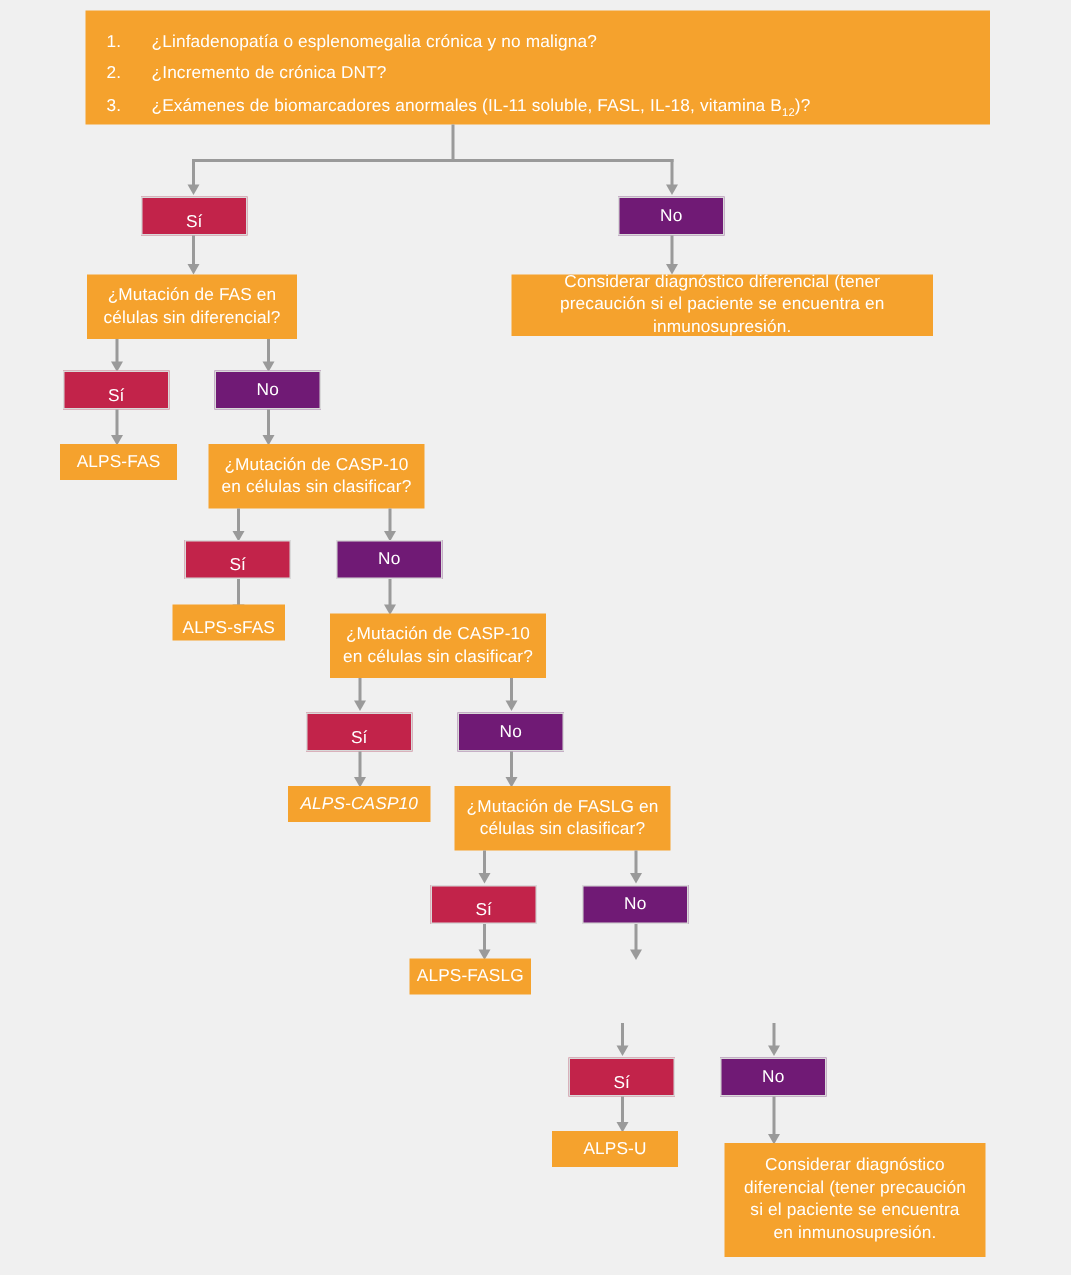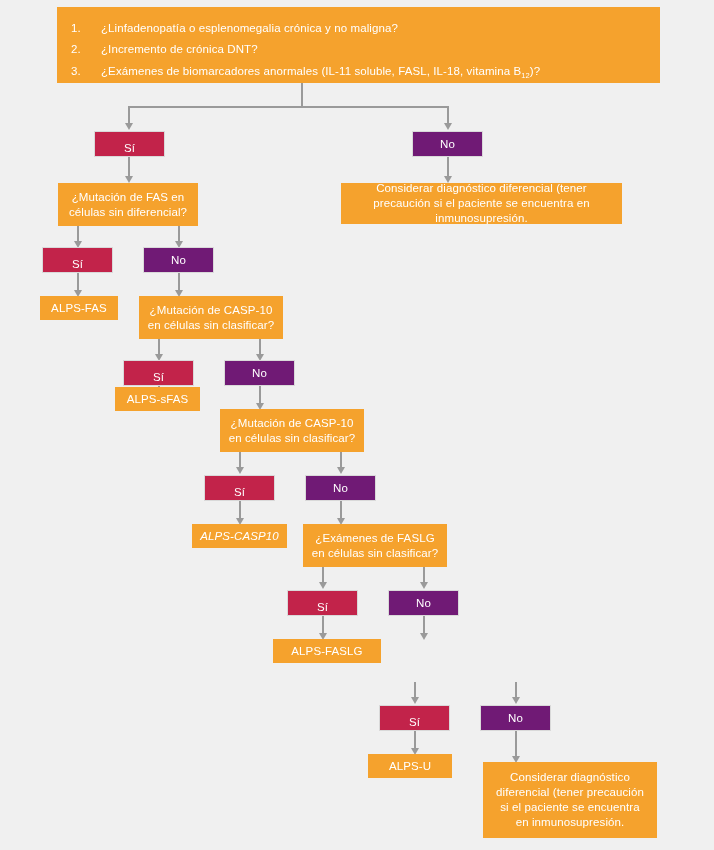--- a/index.html
+++ b/index.html
@@ -179,21 +179,21 @@
   </div>
   <div class="node blue" style="left:224px; top:360px; width:71px; height:26px;">
     <span class="label">No</span>
   </div>
 
   <div class="conn v" style="left:158px; top:386px; height:18px;"></div>
   <div class="arrowhead" style="left:154.5px; top:403px;"></div>
   <div class="conn v" style="left:259px; top:386px; height:18px;"></div>
   <div class="arrowhead" style="left:255.5px; top:403px;"></div>
 
-  <div class="node orange" style="left:115px; top:387px; width:85px; height:24px;">
+  <div class="node orange" style="left:115px; top:403px; width:75px; height:24px;align-items:flex-end;">
     <span class="label">ALPS-sFAS</span>
   </div>
 
   <div class="node orange" style="left:220px; top:409px; width:144px; height:43px; padding:0 6px;">
     <span class="label">¿Mutación de CASP-10 en células sin clasificar?</span>
   </div>
 
   <div class="conn v" style="left:239px; top:452px; height:16px;"></div>
   <div class="arrowhead" style="left:235.5px; top:467px;"></div>
   <div class="conn v" style="left:340px; top:452px; height:16px;"></div>
@@ -209,41 +209,41 @@
   <div class="conn v" style="left:239px; top:501px; height:18px;"></div>
   <div class="arrowhead" style="left:235.5px; top:518px;"></div>
   <div class="conn v" style="left:340px; top:501px; height:18px;"></div>
   <div class="arrowhead" style="left:336.5px; top:518px;"></div>
 
   <div class="node orange" style="left:192px; top:524px; width:95px; height:24px;font-style:italic;">
     <span class="label">ALPS-CASP10</span>
   </div>
 
   <div class="node orange" style="left:303px; top:524px; width:144px; height:43px; padding:0 6px;">
-    <span class="label">¿Exámenes de FASLG en células sin clasificar?</span>
+    <span class="label">¿Mutación de FASLG en células sin clasificar?</span>
   </div>
 
   <div class="conn v" style="left:322px; top:567px; height:16px;"></div>
   <div class="arrowhead" style="left:318.5px; top:582px;"></div>
   <div class="conn v" style="left:423px; top:567px; height:16px;"></div>
   <div class="arrowhead" style="left:419.5px; top:582px;"></div>
 
   <div class="node red" style="left:287px; top:590px; width:71px; height:26px;">
     <span class="label">Sí</span>
   </div>
   <div class="node blue" style="left:388px; top:590px; width:71px; height:26px;">
     <span class="label">No</span>
   </div>
 
   <div class="conn v" style="left:322px; top:616px; height:18px;"></div>
   <div class="arrowhead" style="left:318.5px; top:633px;"></div>
   <div class="conn v" style="left:423px; top:616px; height:18px;"></div>
   <div class="arrowhead" style="left:419.5px; top:633px;"></div>
 
-  <div class="node orange" style="left:273px; top:639px; width:108px; height:24px;">
+  <div class="node orange" style="left:273px; top:639px; width:81px; height:24px;">
     <span class="label">ALPS-FASLG</span>
   </div>
 
 
   <div class="conn v" style="left:414px; top:682px; height:16px;"></div>
   <div class="arrowhead" style="left:410.5px; top:697px;"></div>
   <div class="conn v" style="left:515px; top:682px; height:16px;"></div>
   <div class="arrowhead" style="left:511.5px; top:697px;"></div>
 
   <div class="node red" style="left:379px; top:705px; width:71px; height:26px;">

